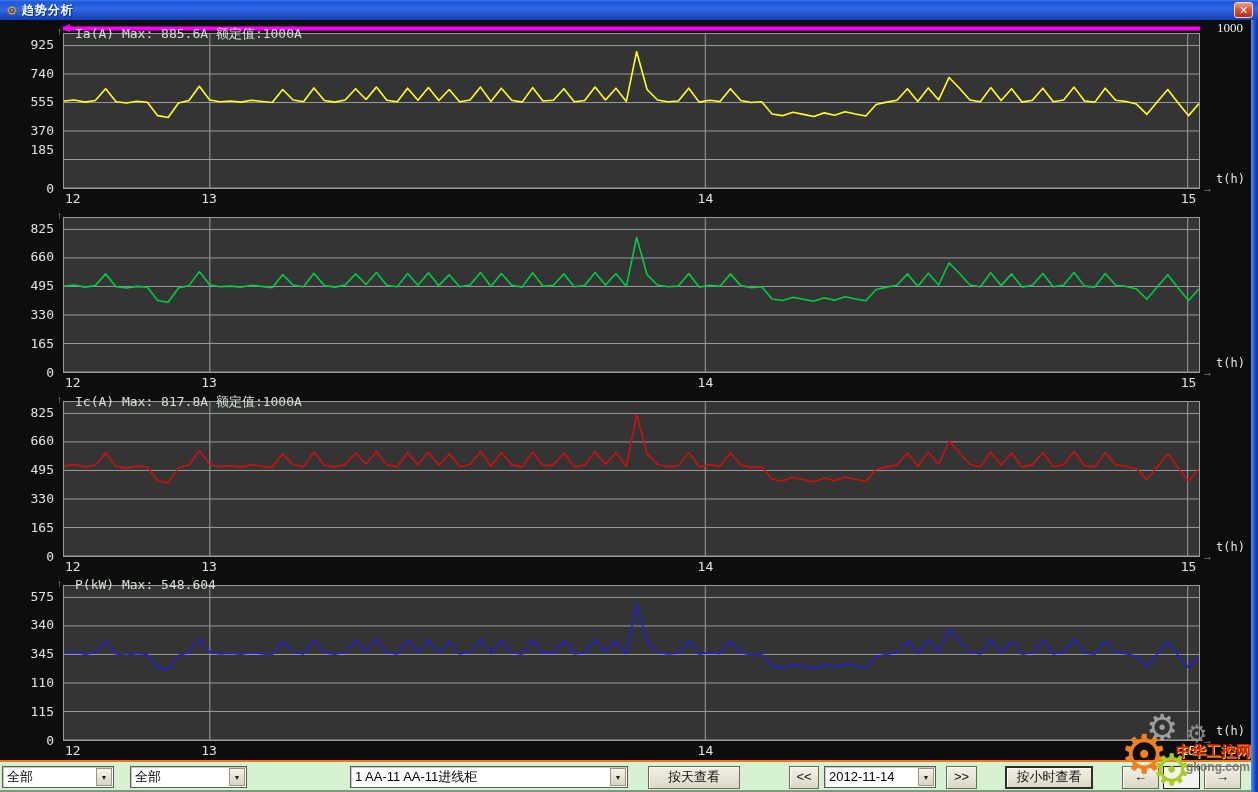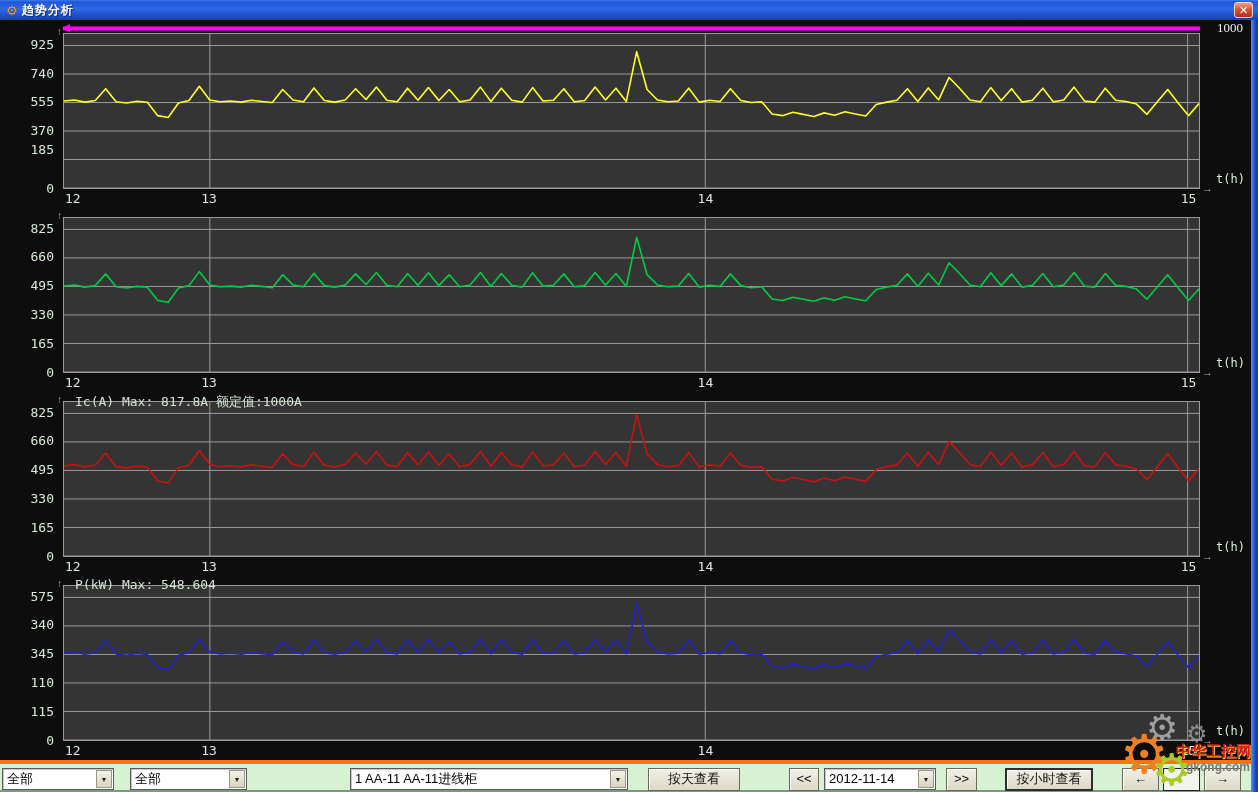--- a/index.html
+++ b/index.html
@@ -44,21 +44,21 @@
   .rated-arrow { position:absolute; left:-1px; top:-3px; width:0; height:0;
     border-top:4px solid transparent; border-bottom:4px solid transparent;
     border-right:8px solid #ff00ff; }
   .rated-label { position:absolute; right:8px; top:-4px; z-index:5;
     font-family:Liberation Serif, serif; font-size:13px; color:#ececec; }
   .yaxis-arrow { position:absolute; left:57px; top:2px; font-size:10px; color:#a8a8a8; z-index:5; }
   .xaxis-arrow { position:absolute; right:38px; bottom:14px; font-size:11px; color:#a8a8a8; z-index:5; }
 
   
   .toolbar { position:absolute; left:0; right:0; bottom:0; height:32px;
-    background:#d6f2d2; border-top:4px solid #f97316; border-bottom:2px solid #7c9a7c; z-index:55; }
+    background:#d6f2d2; border-top:2px solid #f97316; border-bottom:2px solid #7c9a7c; z-index:55; }
   .combo { position:absolute; top:4px; height:22px; background:#fff;
     border:1px solid #5a5a5a; box-shadow:inset 1px 1px 0 #c8c8c8;
     font-size:13px; line-height:20px; padding-left:4px; white-space:nowrap; overflow:hidden; }
   .combo .arrow-btn { position:absolute; right:1px; top:1px; bottom:1px; width:16px;
     background:linear-gradient(180deg,#f4f2e8,#d8d4c0); border:1px solid #9a9688;
     font-size:7px; color:#222; text-align:center; line-height:17px; }
   .tbtn { position:absolute; top:4px; height:23px;
     background:linear-gradient(180deg,#f2f0e6,#dcd8c8);
     border:1px solid #6a6a5a; box-shadow:inset 1px 1px 0 #fff;
     font-size:13px; text-align:center; color:#111; line-height:20px; cursor:pointer; }
@@ -104,20 +104,21 @@
             <line x1="0" y1="69.41999999999999" x2="1144" y2="69.41999999999999" stroke="#9a9a9a" stroke-width="1" vector-effect="non-scaling-stroke"></line>
             <line x1="0" y1="98.28" x2="1144" y2="98.28" stroke="#9a9a9a" stroke-width="1" vector-effect="non-scaling-stroke"></line>
             <line x1="0" y1="127.13999999999999" x2="1144" y2="127.13999999999999" stroke="#9a9a9a" stroke-width="1" vector-effect="non-scaling-stroke"></line>
             <line x1="0" y1="156" x2="1144" y2="156" stroke="#9a9a9a" stroke-width="1" vector-effect="non-scaling-stroke"></line>
             <line x1="147.004" y1="0" x2="147.004" y2="156" stroke="#9a9a9a" stroke-width="1" vector-effect="non-scaling-stroke"></line>
             <line x1="646.3599999999999" y1="0" x2="646.3599999999999" y2="156" stroke="#9a9a9a" stroke-width="1" vector-effect="non-scaling-stroke"></line>
             <line x1="1132.56" y1="0" x2="1132.56" y2="156" stroke="#9a9a9a" stroke-width="1" vector-effect="non-scaling-stroke"></line>
             <polyline points="0.0,67.9 10.5,66.8 21.0,69.0 31.5,67.4 42.0,55.4 52.5,68.6 63.0,69.9 73.5,68.2 84.0,69.1 94.5,82.7 105.0,84.6 115.4,69.9 125.9,67.4 136.4,53.0 146.9,66.8 157.4,68.6 167.9,67.9 178.4,69.0 188.9,67.1 199.4,68.3 209.9,69.4 220.4,56.2 230.9,66.8 241.4,68.6 251.9,54.6 262.4,67.4 272.9,69.0 283.4,66.8 293.9,55.4 304.4,66.3 314.9,53.8 325.4,67.1 335.9,68.6 346.3,54.9 356.8,67.1 367.3,54.3 377.8,67.4 388.3,56.2 398.8,68.6 409.3,66.8 419.8,53.8 430.3,68.3 440.8,54.9 451.3,67.1 461.8,69.0 472.3,54.3 482.8,67.9 493.3,67.1 503.8,55.4 514.3,68.6 524.8,67.4 535.3,53.8 545.8,66.8 556.3,54.9 566.8,68.3 577.2,17.9 587.7,56.2 598.2,66.8 608.7,68.6 619.2,67.9 629.7,54.9 640.2,69.0 650.7,67.1 661.2,68.3 671.7,55.4 682.2,67.4 692.7,69.4 703.2,68.6 713.7,81.1 724.2,82.7 734.7,79.2 745.2,81.4 755.7,83.5 766.2,79.9 776.7,82.4 787.2,78.8 797.7,81.1 808.1,83.0 818.6,71.4 829.1,69.0 839.6,67.1 850.1,55.4 860.6,68.3 871.1,54.6 881.6,66.8 892.1,44.0 902.6,54.9 913.1,66.8 923.6,68.6 934.1,54.3 944.6,67.4 955.1,55.4 965.6,69.0 976.1,67.1 986.6,54.9 997.1,68.6 1007.6,66.8 1018.1,53.8 1028.6,67.9 1039.0,69.0 1049.5,54.9 1060.0,67.1 1070.5,68.3 1081.0,71.0 1091.5,81.4 1102.0,68.6 1112.5,56.2 1123.0,69.9 1133.5,82.7 1144.0,70.5" fill="none" stroke="#ffff22" stroke-width="1.6" vector-effect="non-scaling-stroke" stroke-linejoin="round"></polyline>
           </svg>
         </div>
+        <span class="chart-header">Ia(A) Max: 885.6A 额定值:1000A</span>
         <div class="xlabels">
           <span class="xtick first" style="left: 2px;">12</span>
           <span class="xtick" style="left: 12.85%;">13</span>
           <span class="xtick" style="left: 56.5%;">14</span>
           <span class="xtick" style="left: 99%;">15</span>
         </div>
         <span class="tlabel">t(h)</span>
         <span class="yaxis-arrow">↑</span>
         <span class="xaxis-arrow">→</span>
         <div class="rated-line" style="background: rgb(255, 0, 255);">

